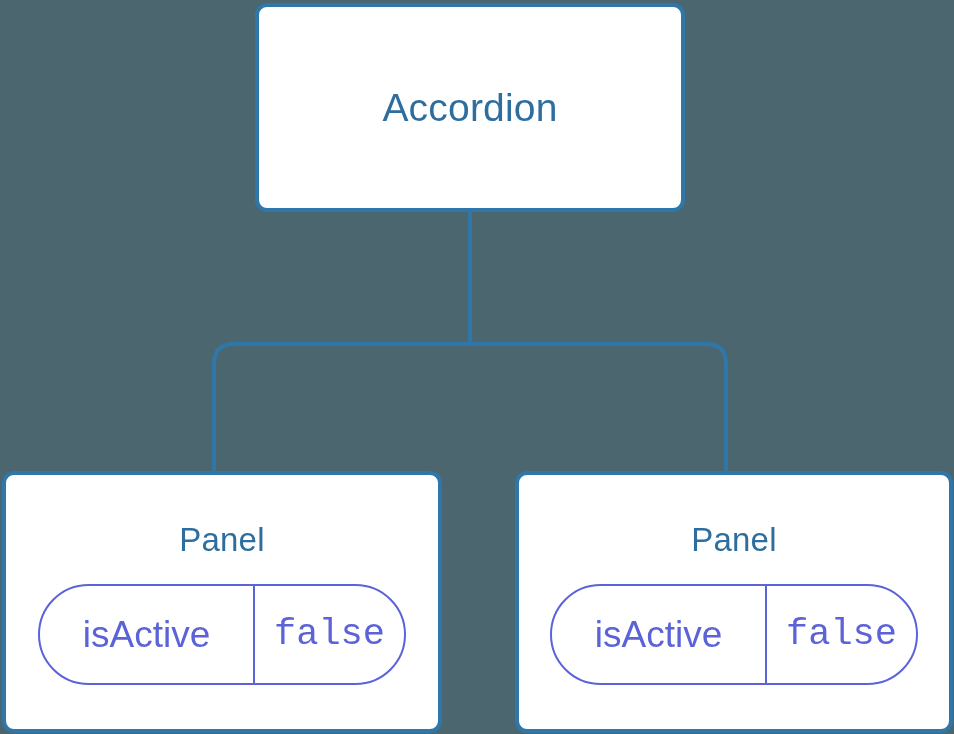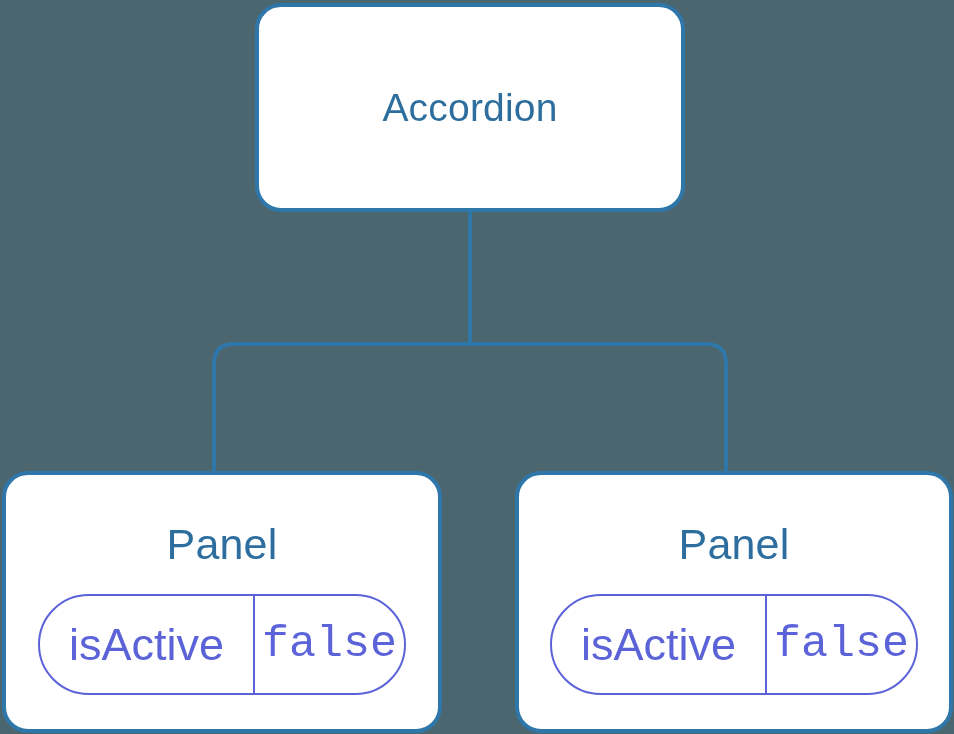--- a/index.html
+++ b/index.html
@@ -24,21 +24,21 @@
     width: 954px;
     height: 734px;
     pointer-events: none;
   }
   
   .node {
     position: absolute;
     box-sizing: border-box;
     background: #ffffff;
     border: 4px solid #2e77a8;
-    border-radius: 26px;
+    border-radius: 12px;
     display: flex;
     flex-direction: column;
     align-items: center;
   }
   .node-root {
     left: 255px;
     top: 3px;
     width: 430px;
     height: 209px;
     justify-content: center;
@@ -60,21 +60,21 @@
   .node-title {
     color: #2e6e9e;
     font-size: 39px;
     font-weight: 400;
     letter-spacing: 0.2px;
     line-height: 1;
     white-space: nowrap;
   }
   .node-child-left .node-title,
   .node-child-right .node-title {
-    font-size: 43px;
+    font-size: 33px;
     margin-top: 48px;
   }
   
   .state-pill {
     box-sizing: border-box;
     margin-top: 28px;
     width: 368px;
     height: 101px;
     border: 2px solid #5c63d8;
     border-radius: 51px;
@@ -82,21 +82,21 @@
     align-items: stretch;
     background: #ffffff;
     overflow: hidden;
   }
   .state-key,
   .state-val {
     display: flex;
     align-items: center;
     justify-content: center;
     color: #5c63d8;
-    font-size: 45px;
+    font-size: 37px;
     line-height: 1;
     white-space: nowrap;
   }
   .state-key {
     flex: 0 0 213px;
     border-right: 2px solid #5c63d8;
   }
   .state-val {
     flex: 1 1 auto;
     font-family: Liberation Mono, monospace;

